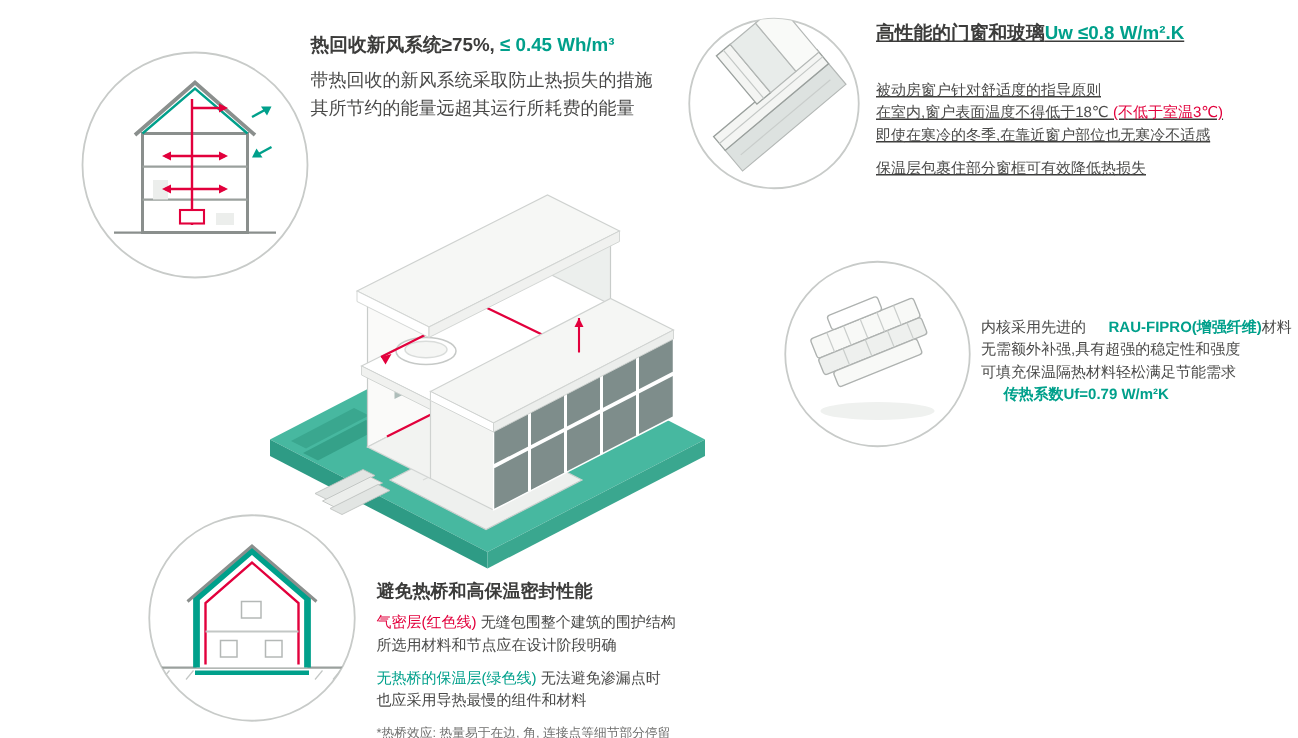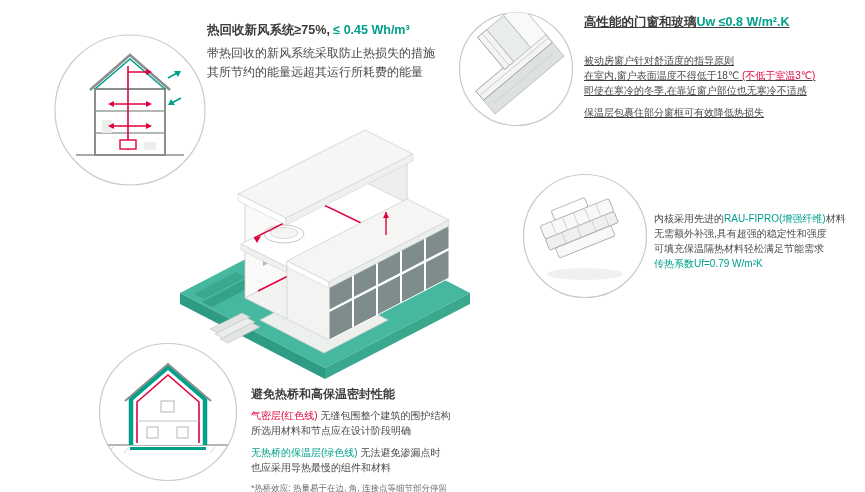--- a/index.html
+++ b/index.html
@@ -12,21 +12,21 @@
     color:#3C3C3B;
     overflow:hidden;
     padding-left:48px;
   }
   .abs { position:absolute; }
   .title { font-size:12.5px; font-weight:bold; color:#3C3C3B; white-space:nowrap; }
   .body  { font-size:10px; color:#4A4A49; line-height:1.5; }
   .body-lg { font-size:12px; color:#4A4A49; line-height:1.55; }
   .teal { color:#00A08B; }
   .red  { color:#E2003C; }
-  .bold { font-weight:normal; }
+  .bold { font-weight:bold;margin-left:15px; }
   .foot { font-size:8.5px; color:#6F6F6E; }
   .gap-sm { height:7px; }
   svg { display:block; }
 </style>
 </head>
 <body>
 
 <div class="stage">
 
   <svg class="abs" style="left:172px;top:88px;" width="312" height="308" viewBox="0 0 312 308">

